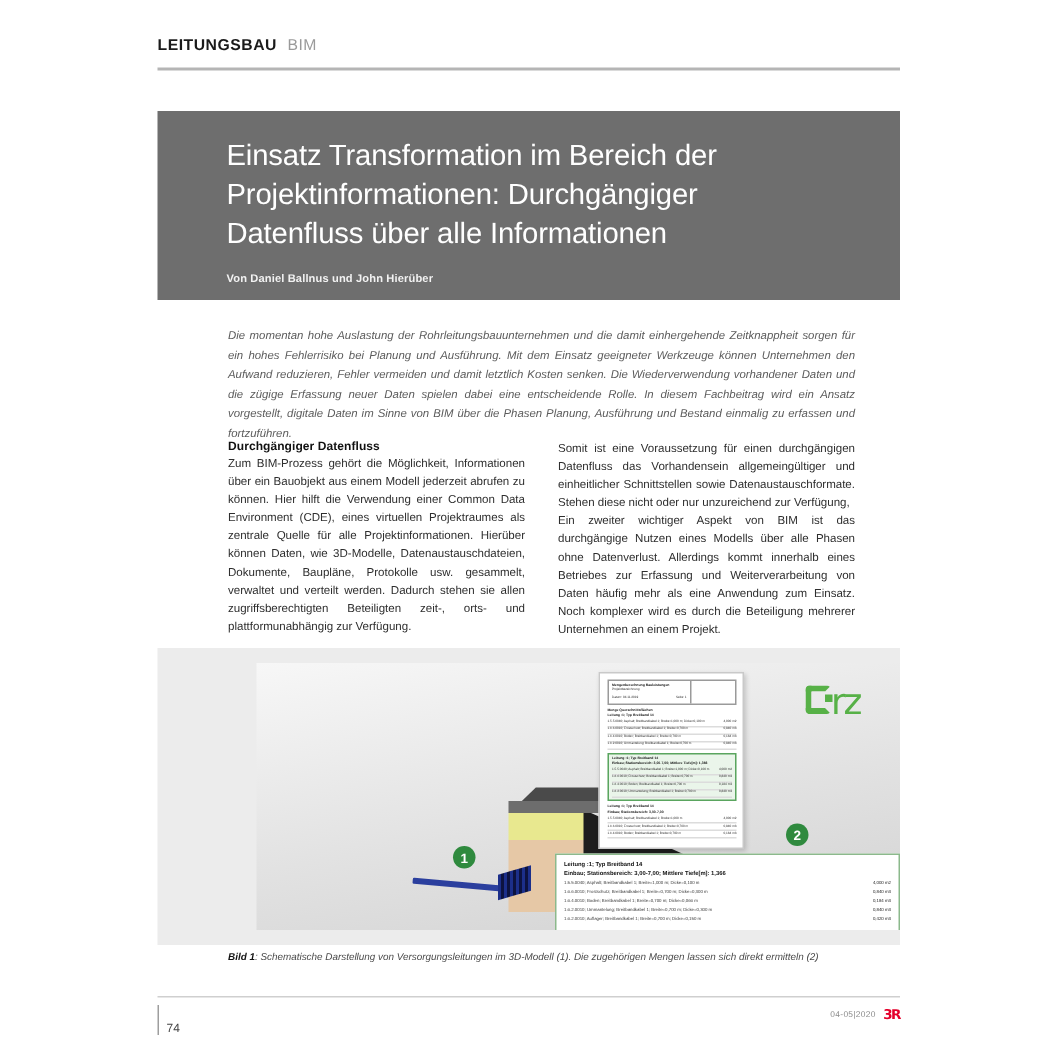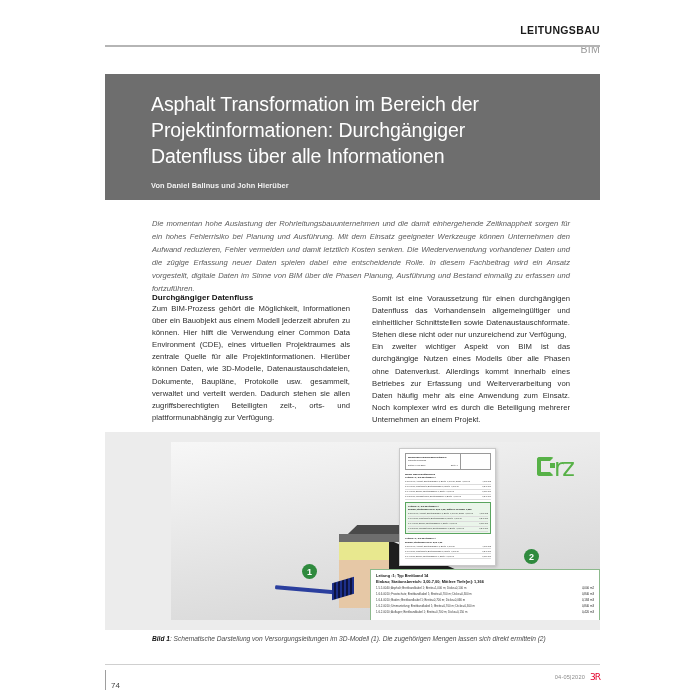--- a/index.html
+++ b/index.html
@@ -7,26 +7,26 @@
     width: 700px; height: 700px;
     background: #ffffff;
     font-family: "Liberation Sans", sans-serif;
     overflow: hidden;
   }
   .page { position: relative; width: 700px; height: 700px; background: #fff; }
 
   
   .runhead {
     position: absolute; left: 105px; top: 24px; width: 495px;
-    display: flex; align-items: flex-end; gap: 7px; flex-direction: column;
+    display: flex; align-items: flex-start; gap: 7px;
   }
   .runhead .rubric {
     font-size: 10.5px; font-weight: bold; letter-spacing: .35px; color: #1a1a1a;
   }
-  .runhead .sub { font-size: 10.5px; color: #9a9a9a; letter-spacing: .3px; margin-left: 28px; }
+  .runhead .sub { font-size: 10.5px; color: #9a9a9a; letter-spacing: .3px; }
   .runhead-rule {
     position: absolute; left: 105px; top: 45px; width: 495px; height: 2px;
     background: #b5b5b5;
   }
 
   
   .titleblock {
     position: absolute; left: 105px; top: 74px; width: 495px; height: 126px;
     background: #6e6e6e;
     padding: 18px 24px 0 46px;
@@ -181,38 +181,38 @@
     display: flex; align-items: flex-end; gap: 5px;
   }
   .folio-bar { width: 1px; height: 20px; background: #9e9e9e; }
   .folio-num { font-size: 8px; color: #444; }
   .foot-right {
     position: absolute; right: 100px; top: 672px;
     display: flex; align-items: center; gap: 5px;
   }
   .issue { font-size: 5.6px; color: #8a8a8a; letter-spacing: .2px; }
   .mark-3r {
-    font-size: 9px; font-weight: normal; color: #e4002b;
+    font-size: 9px; font-weight: bold; color: #e4002b;
     letter-spacing: -1px; font-family: "DejaVu Sans", sans-serif;
   }
 </style>
 </head>
 <body>
 
 <div class="page">
 
   <div class="runhead">
     <span class="rubric">LEITUNGSBAU</span>
     <span class="sub">BIM</span>
   </div>
   <div class="runhead-rule"></div>
 
   <div class="titleblock">
     <h1>
-      <span>Asphalt Transformation im Bereich der</span><br>
+      <span>Einsatz Transformation im Bereich der</span><br>
       <span>Projektinformationen: Durchgängiger</span><br>
       <span>Datenfluss über alle Informationen</span>
     </h1>
     <div class="byline">Von Daniel Ballnus und John Hierüber</div>
   </div>
 
   <div class="lead">Die momentan hohe Auslastung der Rohrleitungsbauunternehmen und die damit einhergehende Zeitknappheit sorgen für ein hohes Fehlerrisiko bei Planung und Ausführung. Mit dem Einsatz geeigneter Werkzeuge können Unternehmen den Aufwand reduzieren, Fehler vermeiden und damit letztlich Kosten senken. Die Wiederverwendung vorhandener Daten und die zügige Erfassung neuer Daten spielen dabei eine entscheidende Rolle. In diesem Fachbeitrag wird ein Ansatz vorgestellt, digitale Daten im Sinne von BIM über die Phasen Planung, Ausführung und Bestand einmalig zu erfassen und fortzuführen.</div>
 
   <div class="cols">
     <div class="col">

